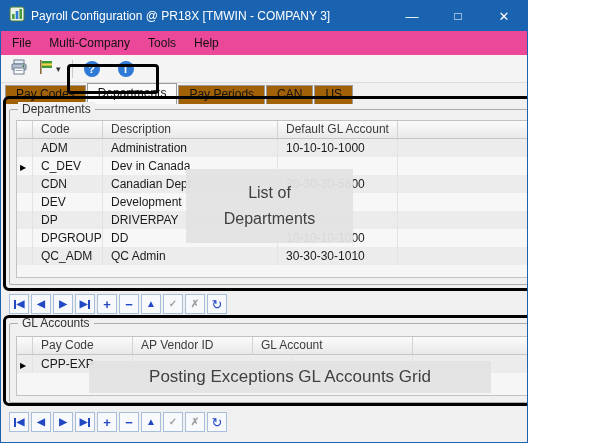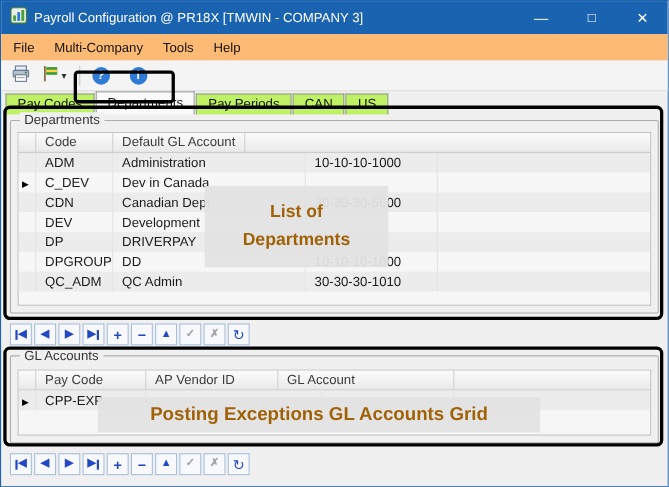--- a/index.html
+++ b/index.html
@@ -1,52 +1,52 @@
 <!DOCTYPE html>
 <html><head>
 <meta charset="utf-8">
 <style>
   * { box-sizing: border-box; margin: 0; padding: 0; }
   html,body { width: 608px; height: 443px; }
   body { font-family: "Liberation Sans", sans-serif; background: #fff; }
-  .window { position: relative; width: 608px; height: 443px; background: #f0f0f0;
+  .window { position: relative; width: 528px; height: 443px; background: #f0f0f0;
             border: 1px solid #1a63b0; overflow: hidden; }
 
   
   .titlebar { position: absolute; left: 0; top: 0; width: 100%; height: 30px;
               background: #1a63b0; display: flex; align-items: center; color: #fff; }
   .app-icon { margin: 0 6px 0 8px; flex: 0 0 auto; }
   .title-text { font-size: 12px; white-space: nowrap; }
   .caption-group { position: absolute; right: 0; top: 0; height: 30px; display: flex; }
   .cap-btn { width: 46px; height: 30px; display: flex; align-items: center; justify-content: center;
              color: #fff; font-size: 13px; cursor: default; }
   .cap-btn.max { font-size: 12px; }
 
   
   .menubar { position: absolute; left: 0; top: 30px; width: 100%; height: 24px;
-             background: #fdba74; display: flex; align-items: center; padding-left: 2px; }
+             background: #ec4899; display: flex; align-items: center; padding-left: 2px; }
   .menu-item { font-size: 12px; color: #111; padding: 3px 9px; }
 
   
   .toolbar { position: absolute; left: 0; top: 54px; width: 100%; height: 28px;
              background: #f4f4f4; border-bottom: 1px solid #ddd;
              display: flex; align-items: center; padding-left: 6px; }
   .tool-btn { border: none; background: transparent; display: flex; align-items: center;
               padding: 2px 3px; margin-right: 4px; }
   .caret { font-size: 9px; color: #333; margin-left: 2px; }
   .tb-sep { width: 1px; height: 18px; background: #c9c9c9; margin: 0 8px 0 4px; }
   .round-icon { width: 16px; height: 16px; border-radius: 50%; background: #2f7ad6;
                 color: #fff; font-size: 11px; font-weight: bold; display: flex;
                 align-items: center; justify-content: center; margin-right: 8px; }
 
   
   .tabstrip { position: absolute; left: 0; top: 82px; width: 100%; height: 21px;
               display: flex; align-items: flex-end; padding-left: 4px; }
   .tab { font-size: 12px; color: #111; height: 19px; line-height: 17px; padding: 0 10px;
-         background: #bef264; border: 1px solid #9c9c9c; border-bottom: none; margin-right: 1px; }
+         background: #a16207; border: 1px solid #9c9c9c; border-bottom: none; margin-right: 1px; }
   .tab.selected { background: #fafafa; height: 21px; line-height: 19px; }
 
   
   .groupbox { position: absolute; border: 1px solid #adadad; border-radius: 2px; background: #f0f0f0; }
   .legend { position: absolute; top: -8px; left: 8px; background: #f0f0f0; padding: 0 4px;
             font-size: 12px; color: #333; }
   .gb-departments { left: 8px; top: 108px; width: 590px; height: 176px; }
   .gb-gl { left: 8px; top: 322px; width: 590px; height: 80px; }
 
   
@@ -82,21 +82,21 @@
   .nav-btn .vbar { width: 2px; height: 9px; background: #2248c4; }
   .nav-btn.first .vbar { margin-right: 1px; }
   .nav-btn.last .vbar { margin-left: 1px; }
   .nav-btn.plusminus .nav-glyph { font-size: 13px; }
   .nav-btn.refresh .nav-glyph { font-size: 13px; font-weight: normal; }
   .nav-btn.disabled .nav-glyph { color: #a0a0a0; }
 
   
   .overlay-label { position: absolute; background: rgba(227,227,227,0.95);
                    display: flex; align-items: center; justify-content: center;
-                   font-weight: bold; color: #a16207; text-align: center; }
+                   font-weight: normal; color: #404040; text-align: center; }
   .ov-departments { left: 185px; top: 168px; width: 167px; height: 74px;
                     font-size: 16px; line-height: 1.6; white-space: pre-line; }
   .ov-gl { left: 88px; top: 360px; width: 402px; height: 32px; font-size: 17px; }
 
   
   .annotation { position: absolute; border: 3px solid #000; border-radius: 6px;
                 pointer-events: none; background: transparent; }
   .ann-tab { left: 66px; top: 63px; width: 92px; height: 30px; border-radius: 4px; }
   .ann-departments { left: 2px; top: 95px; width: 600px; height: 195px; }
   .ann-gl { left: 2px; top: 314px; width: 600px; height: 91px; }
@@ -168,20 +168,21 @@
     <div class="tab">CAN</div>
     <div class="tab">US</div>
   </div>
 
   <div class="groupbox gb-departments">
     <span class="legend">Departments</span>
     <div class="grid">
       <div class="grid-header">
         <div class="hcell c-sel"></div>
         <div class="hcell c-code">Code</div>
+        <div class="hcell c-desc">Description</div>
         <div class="hcell c-gl">Default GL Account</div>
         <div class="hcell c-fill"></div>
       </div>
       <div class="grid-row">
         <div class="cell c-sel"></div>
         <div class="cell c-code">ADM</div>
         <div class="cell c-desc">Administration</div>
         <div class="cell c-gl">10-10-10-1000</div>
         <div class="cell c-fill"></div>
       </div>

